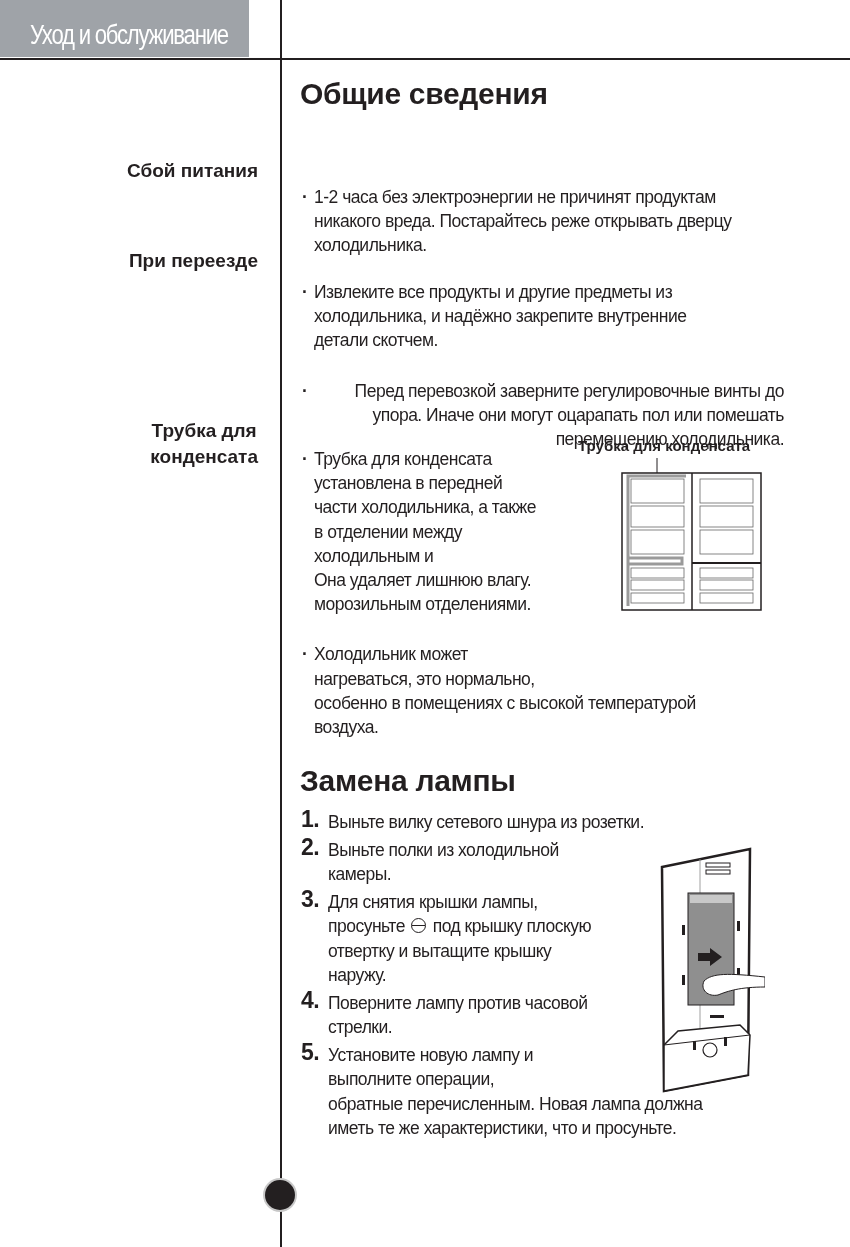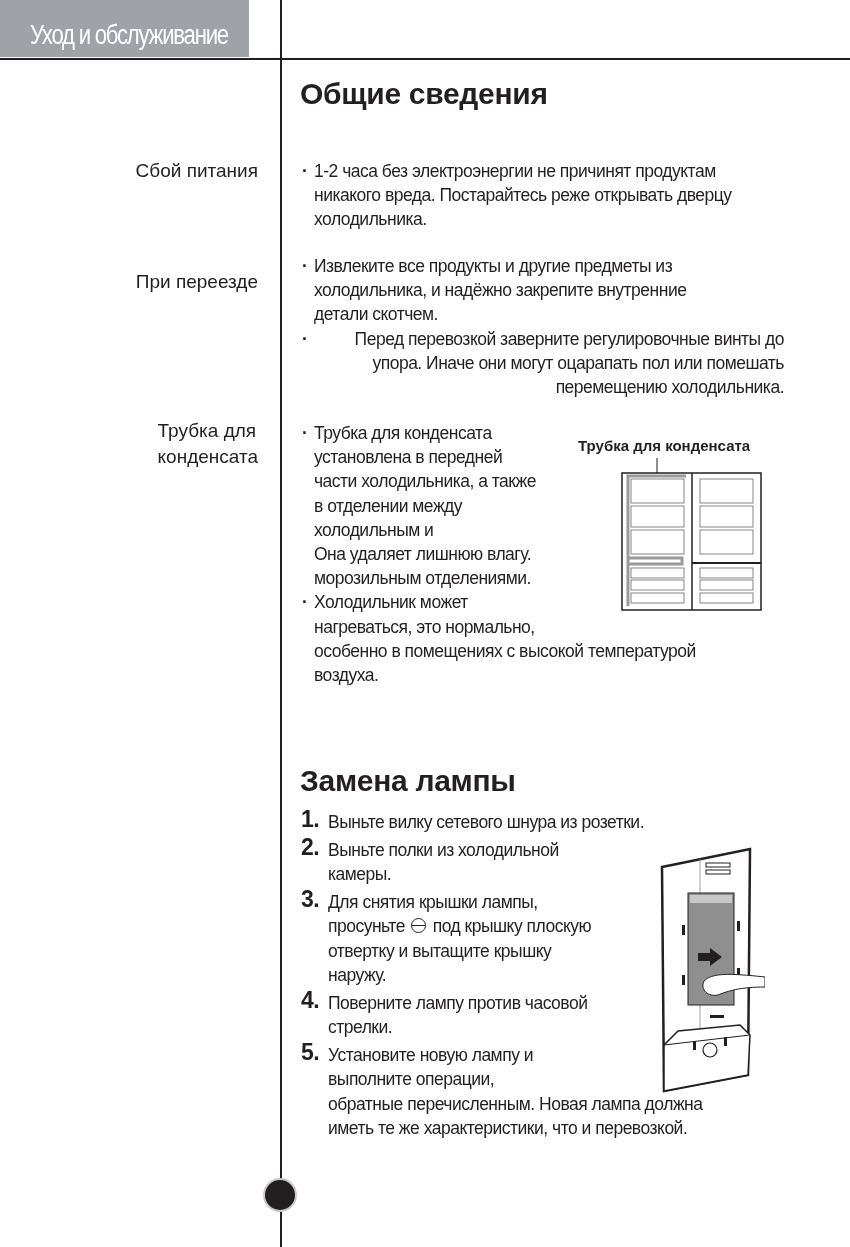--- a/index.html
+++ b/index.html
@@ -19,24 +19,24 @@
       white-space:nowrap;
     }
     .hline { position:absolute; left:0; top:58px; width:850px; height:2px; background:#231f20; }
     .vline { position:absolute; left:280px; top:0; width:2px; height:1247px; background:#231f20; }
     .page-dot {
       position:absolute; left:265px; top:1180px; width:30px; height:30px; border-radius:50%;
       background:#231f20; box-shadow:0 0 0 2px #c8c8c8;
     }
     .h1 { position:absolute; left:300px; font-weight:bold; font-size:30px; letter-spacing:-0.3px; }
     .side-label {
-      position:absolute; right:592px; text-align:left; font-weight:normal; font-size:19px; line-height:26px;
+      position:absolute; right:592px; text-align:center; font-weight:bold; font-size:19px; line-height:26px;
     }
     .para { position:absolute; left:302px; font-size:17.5px; line-height:24.2px; letter-spacing:-0.5px; }
-    .bullet { position:relative; padding-left:12px; }
+    .bullet { position:relative; padding-left:12px;margin-top:26px; }
     .bullet::before { content:"·"; position:absolute; left:0; top:0; font-weight:bold; }
     .fig-label { position:absolute; left:578px; top:437px; font-weight:bold; font-size:15px; }
     .step { position:relative; padding-left:27px; font-size:17.5px; line-height:24.5px; letter-spacing:-0.5px; }
     .step .num { position:absolute; left:0; top:-3px; font-weight:bold; font-size:23px; }
     .steps { position:absolute; left:301px; top:810px; }
   </style>
 </head>
 <body>
 
 <div class="header-tab">
@@ -45,21 +45,21 @@
 <div class="hline"></div>
 <div class="vline"></div>
 
 <div class="h1" style="top:77px;">Общие сведения</div>
 
 <div class="side-label" style="top:158px;">Сбой питания</div>
 <div class="para" style="top:159px;">
   <div class="bullet" style="width:470px;">1-2 часа без электроэнергии не причинят продуктам никакого вреда. Постарайтесь реже открывать дверцу холодильника.</div>
 </div>
 
-<div class="side-label" style="top:269px;">При переезде</div>
+<div class="side-label" style="top:248px;">При переезде</div>
 <div class="para" style="top:254px;">
   <div class="bullet" style="width:430px;">Извлеките все продукты и другие предметы из холодильника, и надёжно закрепите внутренние детали скотчем.</div>
   <div class="bullet" style="width:470px;text-align:right;">Перед перевозкой заверните регулировочные винты до упора. Иначе они могут оцарапать пол или помешать перемещению холодильника.</div>
 </div>
 
 <div class="side-label" style="top:418px;margin-left:34px;">
   <div>Трубка для</div>
   <div>конденсата</div>
 </div>
 <div class="para" style="top:421px;">
@@ -131,21 +131,21 @@
   <div class="step" style="margin-top:3px;">
     <span class="num">4.</span>
     <div>Поверните лампу против часовой</div>
     <div>стрелки.</div>
   </div>
   <div class="step" style="margin-top:3px;">
     <span class="num">5.</span>
     <div>Установите новую лампу и</div>
     <div>выполните операции,</div>
     <div>обратные перечисленным. Новая лампа должна</div>
-    <div>иметь те же характеристики, что и перевозкой.</div>
+    <div>иметь те же характеристики, что и просуньте.</div>
   </div>
 </div>
 
 <svg style="position:absolute;left:640px;top:845px;" width="125" height="250" viewBox="0 0 125 250">
   <path d="M22 22 L110 4 L108 230 L24 246 Z" fill="#fff" stroke="#231f20" stroke-width="2.5"></path>
   <line x1="60" y1="14" x2="60" y2="240" stroke="#888" stroke-width="0.8"></line>
   <rect x="66" y="18" width="24" height="4" fill="none" stroke="#231f20" stroke-width="1"></rect>
   <rect x="66" y="25" width="24" height="4" fill="none" stroke="#231f20" stroke-width="1"></rect>
   <rect x="48" y="48" width="46" height="112" fill="#8f8f8f" stroke="#231f20" stroke-width="1"></rect>
   <rect x="50" y="50" width="42" height="8" fill="#c8c8c8"></rect>

